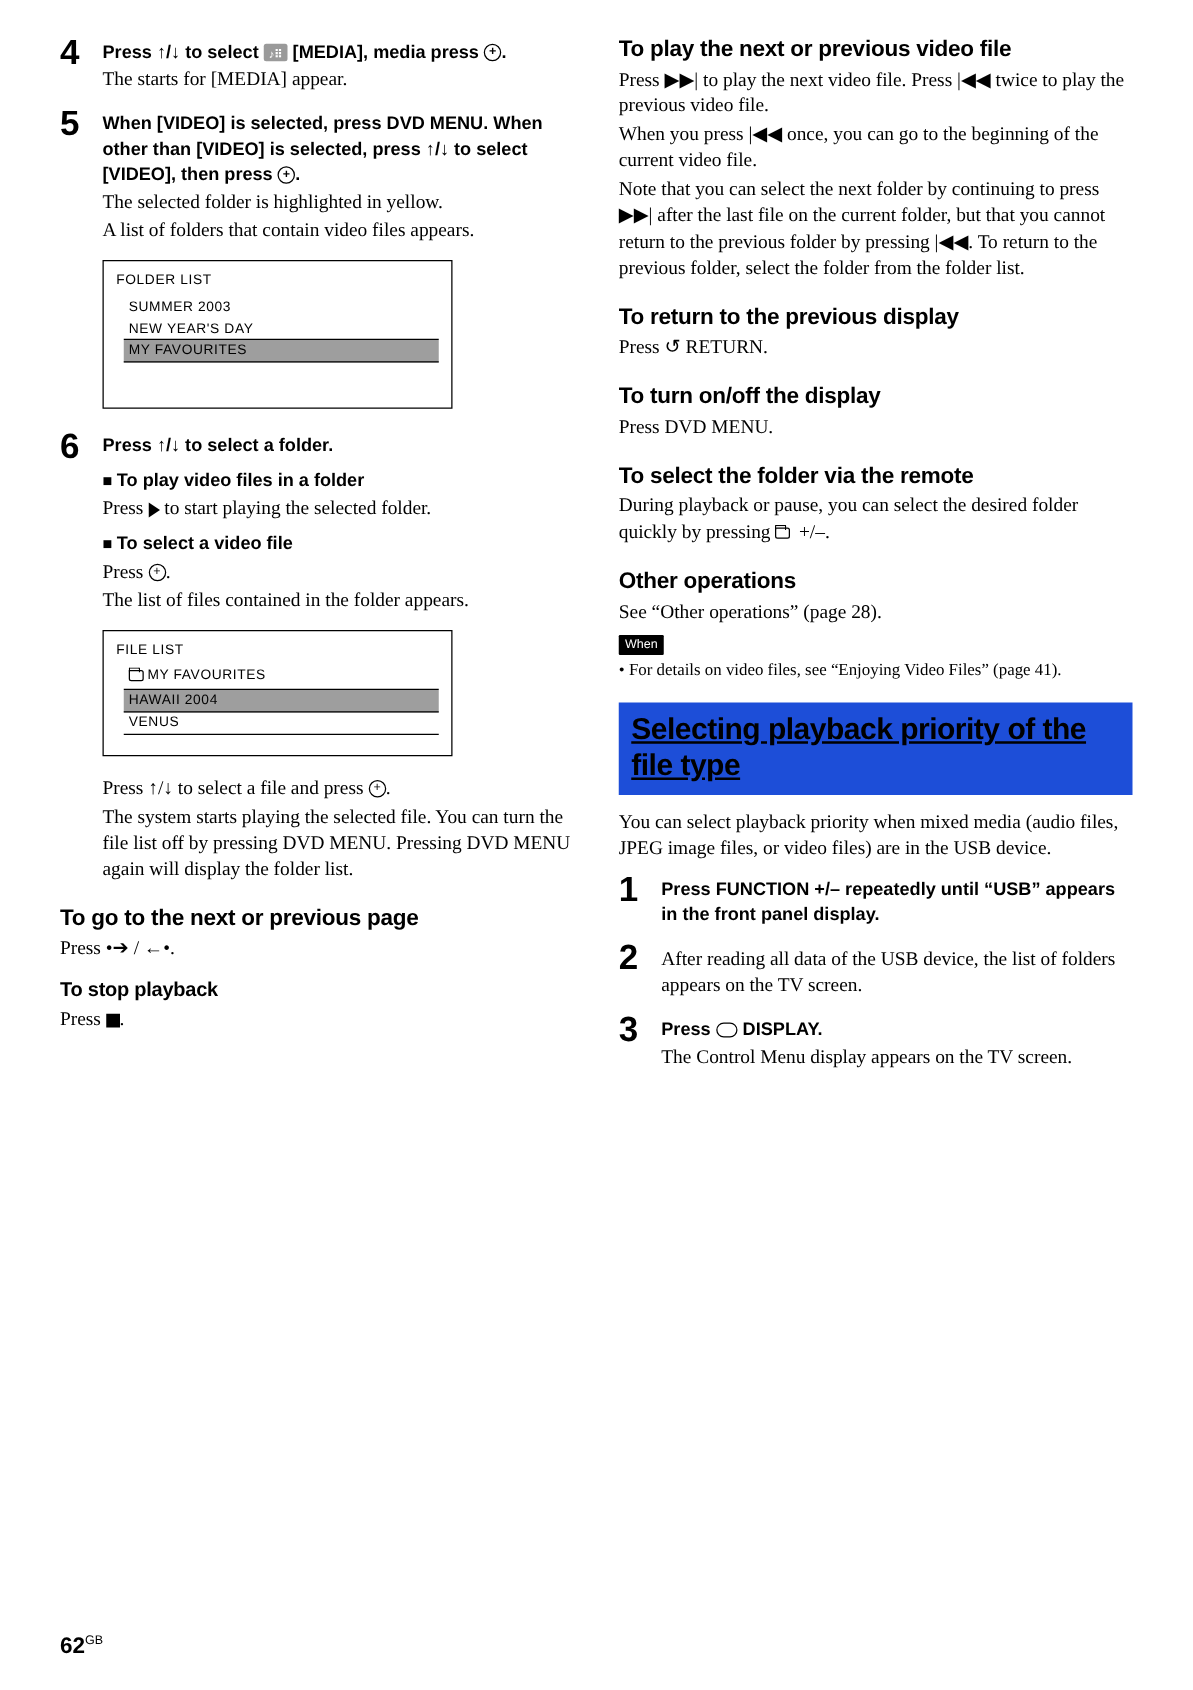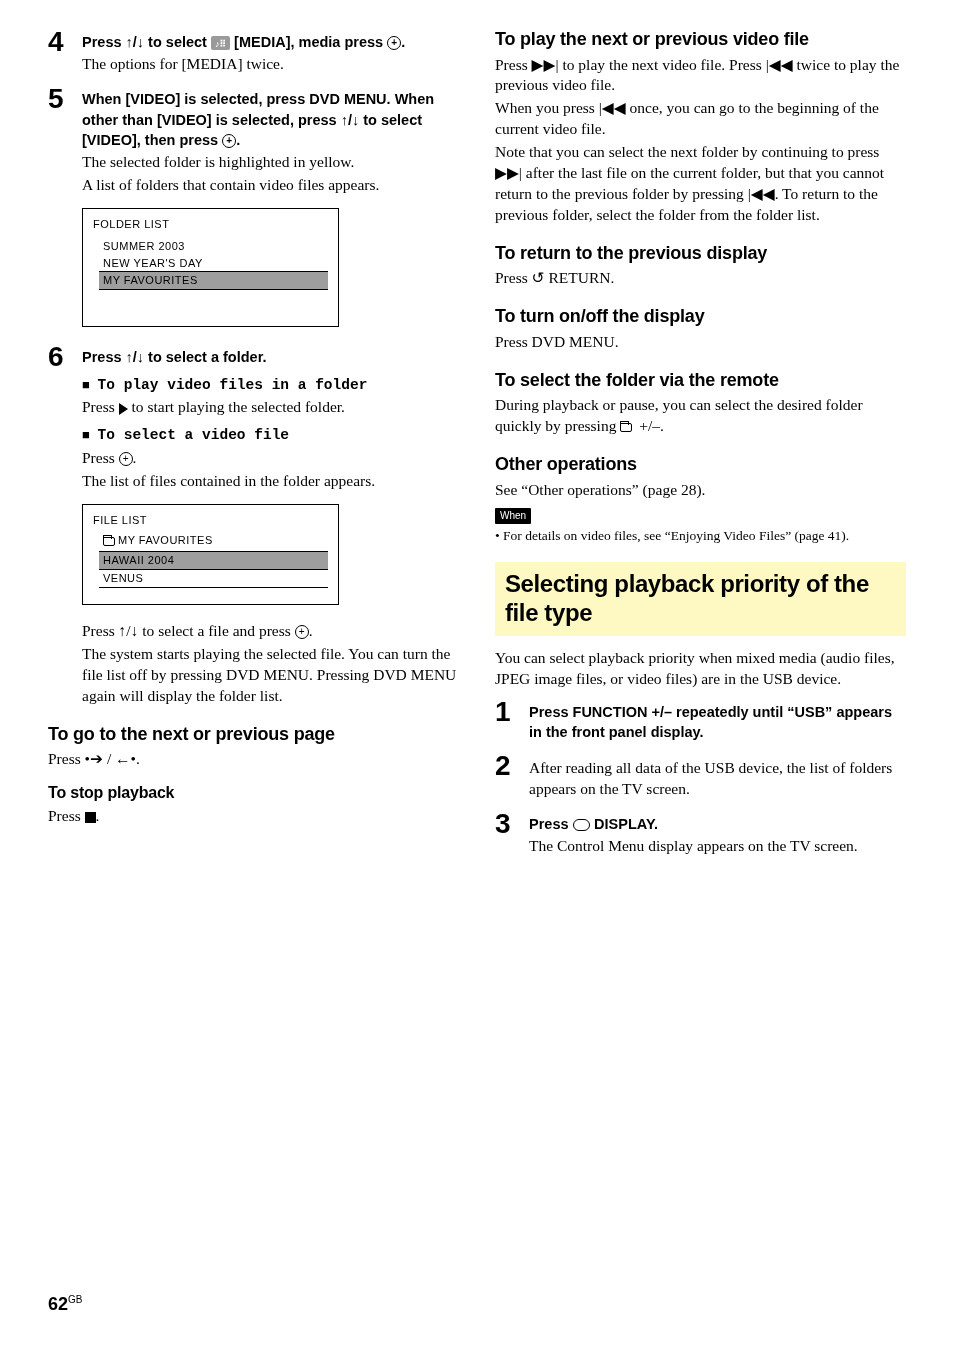--- a/index.html
+++ b/index.html
@@ -76,21 +76,21 @@
     border-radius: 50%;
     text-align: center;
     line-height: 11px;
     font-size: 10px;
     vertical-align: middle;
     font-family: Arial, sans-serif;
   }
   .screen-box {
     border: 1px solid #000;
     margin: 12px 0 16px 34px;
-    width: 257px;
+    width: 280px;
     padding: 8px 10px 36px 10px;
     font-family: Arial, Helvetica, sans-serif;
     font-size: 11px;
     letter-spacing: 0.5px;
   }
   .screen-title {
     margin-bottom: 6px;
   }
   .screen-list-row {
     padding: 1px 4px;
@@ -100,21 +100,21 @@
     color: #000;
   }
   .screen-list-under {
     border-bottom: 1px solid #000;
   }
   .screen-folder-row {
     margin-left: 6px;
     padding: 0 4px 3px 4px;
   }
   .sub-square-heading {
-    font-family: Liberation Mono, monospace;
+    font-family: Liberation Sans, sans-serif;
     font-weight: bold;
     font-size: 14.5px;
     margin-top: 8px;
   }
   .sub-square-heading::before {
     content: "■ ";
     font-size: 13px;
   }
   .h2 {
     font-family: Arial, Helvetica, sans-serif;
@@ -125,24 +125,25 @@
     letter-spacing: -0.2px;
   }
   .h3 {
     font-family: Arial, Helvetica, sans-serif;
     font-weight: 900;
     font-size: 16px;
     margin: 12px 0 2px 0;
     letter-spacing: -0.2px;
   }
   .section-title-box {
-    background: #fef9c3;
+    background: #1d4ed8;
     border-left: 0;
     padding: 8px 10px;
     margin: 18px 0 12px 0;
+    text-decoration: underline;
   }
   .section-title {
     font-family: Arial, Helvetica, sans-serif;
     font-weight: bold;
     font-size: 24px;
     line-height: 1.2;
     font-stretch: condensed;
     letter-spacing: -0.4px;
   }
   .note-badge {
@@ -159,21 +160,21 @@
     font-family: "Times New Roman", Times, serif;
     font-size: 13.5px;
     line-height: 1.3;
     margin-top: 2px;
   }
   .note-text::before {
     content: "• ";
   }
   .footer-page {
     position: absolute;
-    bottom: 36px;
+    bottom: 24px;
     left: 48px;
     font-family: Arial, Helvetica, sans-serif;
     font-weight: bold;
     font-size: 18px;
   }
   .footer-page sup {
     font-size: 10px;
     font-weight: normal;
     vertical-align: super;
   }
@@ -240,21 +241,21 @@
   <div class="col">
 
     <div class="step">
       <div class="step-num">4</div>
       <div class="step-body">
         <div class="instr-bold">
           <span>Press </span><span>↑</span><span>/</span><span>↓</span><span> to select </span>
           <span class="icon-media">♪⠿</span>
           <span> [MEDIA], media press </span><span class="circle-plus">+</span><span>.</span>
         </div>
-        <div class="body-text">The options for [MEDIA] twice.</div>
+        <div class="body-text">The starts for [MEDIA] appear.</div>
       </div>
     </div>
 
     <div class="step">
       <div class="step-num">5</div>
       <div class="step-body">
         <div class="instr-bold">
           <span>When [VIDEO] is selected, press DVD MENU. When other than [VIDEO] is selected, press ↑/↓ to select [VIDEO], then press </span><span class="circle-plus">+</span><span>.</span>
         </div>
         <div class="body-text">The selected folder is highlighted in yellow.</div>

